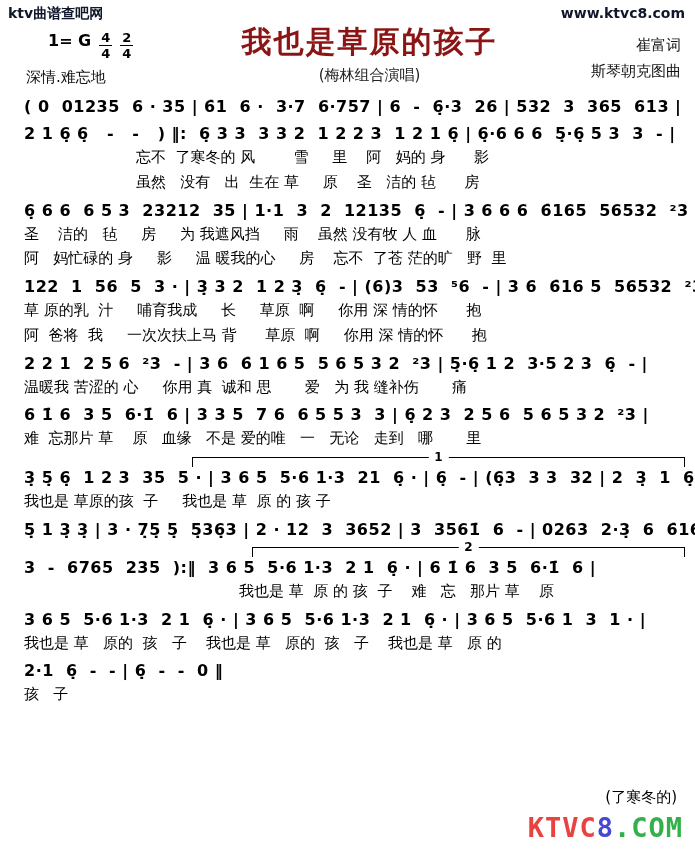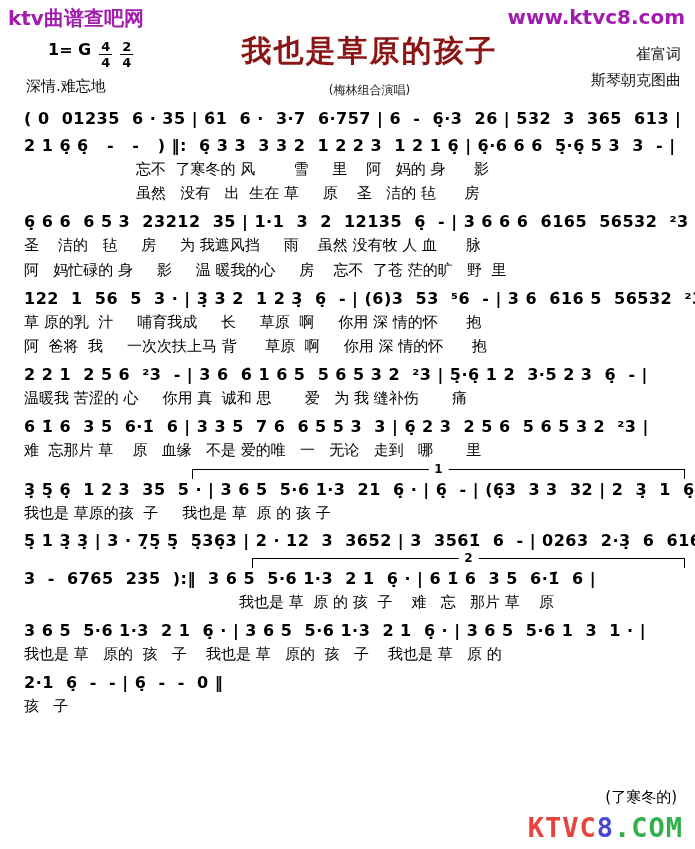--- a/index.html
+++ b/index.html
@@ -11,21 +11,21 @@
     margin: 0 auto;
     background: #ffffff;
     overflow: hidden;
   }
   
   .topbar {
     display: flex; justify-content: space-between;
     padding: 5px 10px 0 8px;
   }
   .sitelink {
-    color: #a21caf; font-size: 20px; font-weight: bold;
+    color: #0f172a; font-size: 14px; font-weight: bold;
     font-family: "DejaVu Sans", sans-serif;
     text-decoration: none; cursor: pointer;
   }
   
   .titleblock {
     display: flex; align-items: flex-start;
     padding: 2px 14px 0 26px;
   }
   .meta-left { width: 160px; padding-top: 6px; }
   .keyline { display: flex; gap: 8px; padding-left: 22px;
@@ -33,21 +33,21 @@
   .frac { display: inline-block; text-align: center; line-height: 1;
           font-size: 13px; font-weight: bold; }
   .frac .num { display: block; border-bottom: 1.5px solid #000; padding: 0 2px 1px; }
   .frac .den { display: block; padding-top: 1px; }
   .tempo { font-size: 15px; margin-top: 8px; color: #111; }
   .title-center { flex: 1; text-align: center; }
   .main-title {
     font-size: 30px; font-weight: bold; color: #8b1515;
     letter-spacing: 2px; line-height: 1.15;
   }
-  .subtitle { font-size: 12px; color: #222; margin-top: 13px; }
+  .subtitle { font-size: 15px; color: #222; margin-top: 6px; }
   .meta-right { width: 128px; text-align: right; padding-top: 8px; }
   .credit-line { font-size: 15px; color: #111; line-height: 1.7; }
   
   .score { padding: 10px 10px 0 24px; }
   .system { margin-bottom: 7px; }
   .notation {
     font-family: "DejaVu Sans", sans-serif;
     font-weight: bold; font-size: 16px; color: #000;
     letter-spacing: 0.5px; white-space: pre; line-height: 1.25;
   }

